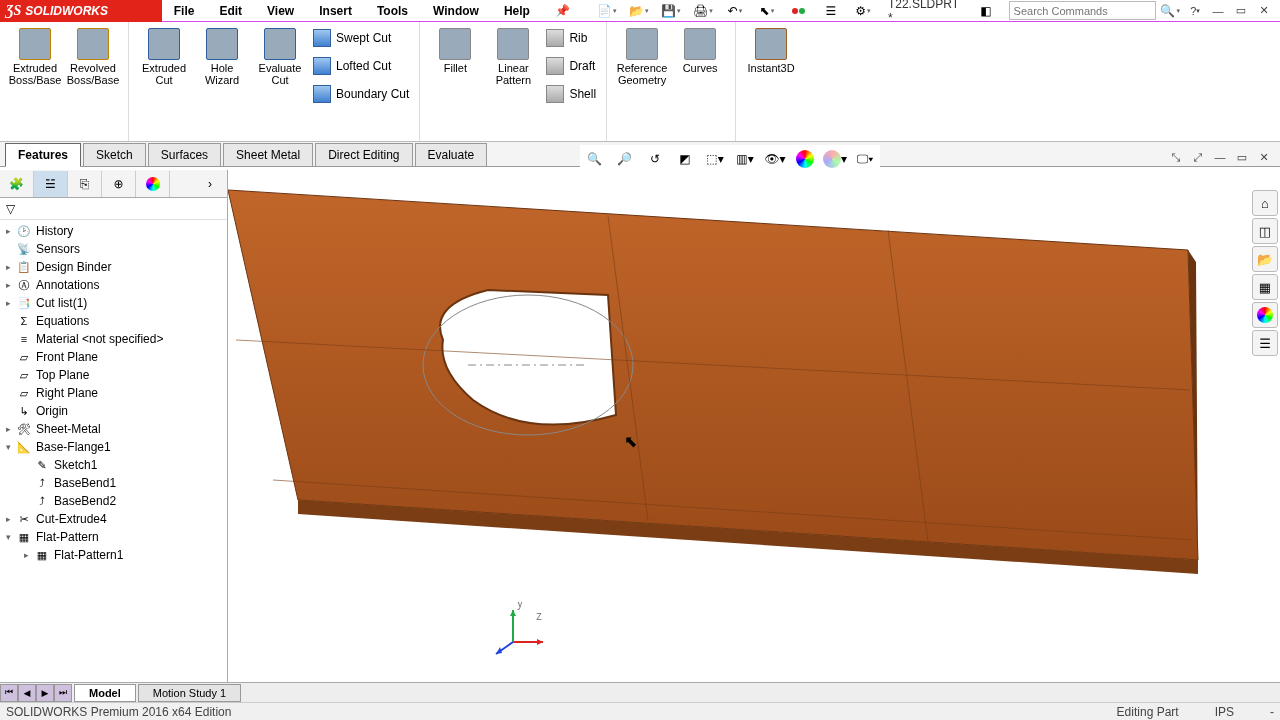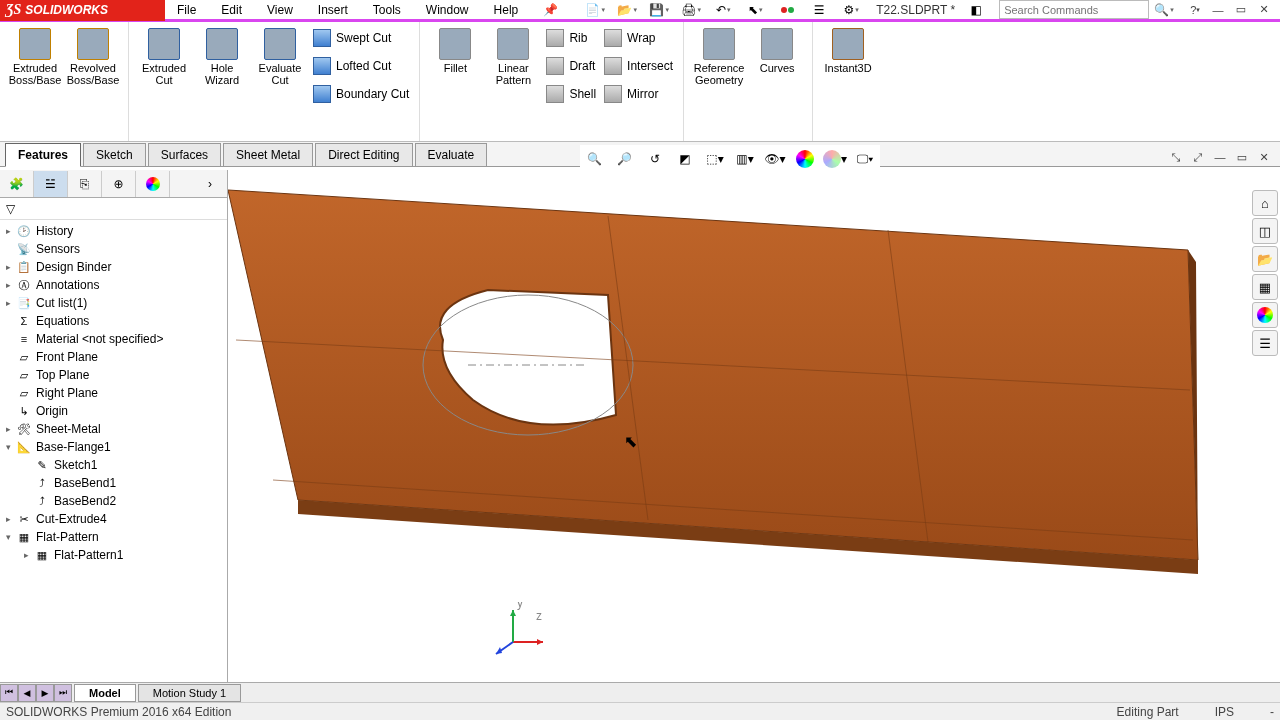--- a/index.html
+++ b/index.html
@@ -1,20 +1,20 @@
 <!DOCTYPE html>
 <html><head>
 <meta charset="utf-8">
 <style>
 * { margin:0; padding:0; box-sizing:border-box; font-family:"Segoe UI",Arial,sans-serif; font-size:12px; user-select:none; }
 body { width:1280px; height:720px; background:#fff; overflow:hidden; position:relative; }
-.titlebar { height:22px; background:#fff; display:flex; align-items:center; border-bottom:3px solid #d946ef; }
+.titlebar { height:22px; background:#fff; display:flex; align-items:center; border-bottom:1px solid #d946ef; }
 .sw-logo { width:165px; height:22px; background:#e2231a; color:#fff; display:flex; align-items:center; font-weight:bold; font-size:11px; font-style:italic; padding-left:6px; letter-spacing:0; }
 .sw-ds { font-size:14px; font-style:italic; margin-right:4px; font-family:serif; }
-.menu-row { display:flex; align-items:center; gap:9px; margin-left:4px; }
+.menu-row { display:flex; align-items:center; gap:9px; margin-left:4px;font-weight:bold; }
 .menu-item { padding:3px 8px; cursor:pointer; font-size:12px; }
 .quick-row { display:flex; align-items:center; gap:2px; margin-left:14px; }
 .q-btn { width:30px; height:20px; display:flex; align-items:center; justify-content:center; cursor:pointer; }
 .q-btn .drop{ font-size:7px; color:#666; margin-left:1px;}
 .docname { margin-left:10px; font-size:12px; color:#333; }
 .searchbox { margin-left:8px; width:150px; height:19px; border:1px solid #bbb; background:#fff; display:flex; align-items:center; padding-left:4px; }
 .searchbox input { border:none; outline:none; font-size:11px; color:#888; width:100%; }
 .right-btns { margin-left:auto; display:flex; align-items:center; gap:3px; margin-right:6px; }
 .wbtn { width:20px; height:18px; display:flex; align-items:center; justify-content:center; cursor:pointer; font-size:11px; color:#444;}
 .ribbon { height:120px; background:#fff; border-bottom:1px solid #bbb; display:flex; position:relative; }
@@ -166,34 +166,20 @@
           </div>
         <div class="med-row">
             <div class="ic ic-gray"></div>
             <span>Draft</span>
           </div>
         <div class="med-row">
             <div class="ic ic-gray"></div>
             <span>Shell</span>
           </div>
       </div>
-      <div class="rib-col">
-        <div class="med-row">
-            <div class="ic ic-gray"></div>
-            <span>Wrap</span>
-          </div>
-        <div class="med-row">
-            <div class="ic ic-gray"></div>
-            <span>Intersect</span>
-          </div>
-        <div class="med-row">
-            <div class="ic ic-gray"></div>
-            <span>Mirror</span>
-          </div>
-      </div>
     </div>
   </div>
   <div class="ribbon-group">
     <div class="rib-row">
       <div class="big-btn">
           <div class="ic ic-gray"></div>
           <div class="lbl">Reference Geometry</div>
         </div>
       <div class="big-btn">
           <div class="ic ic-gray"></div>

